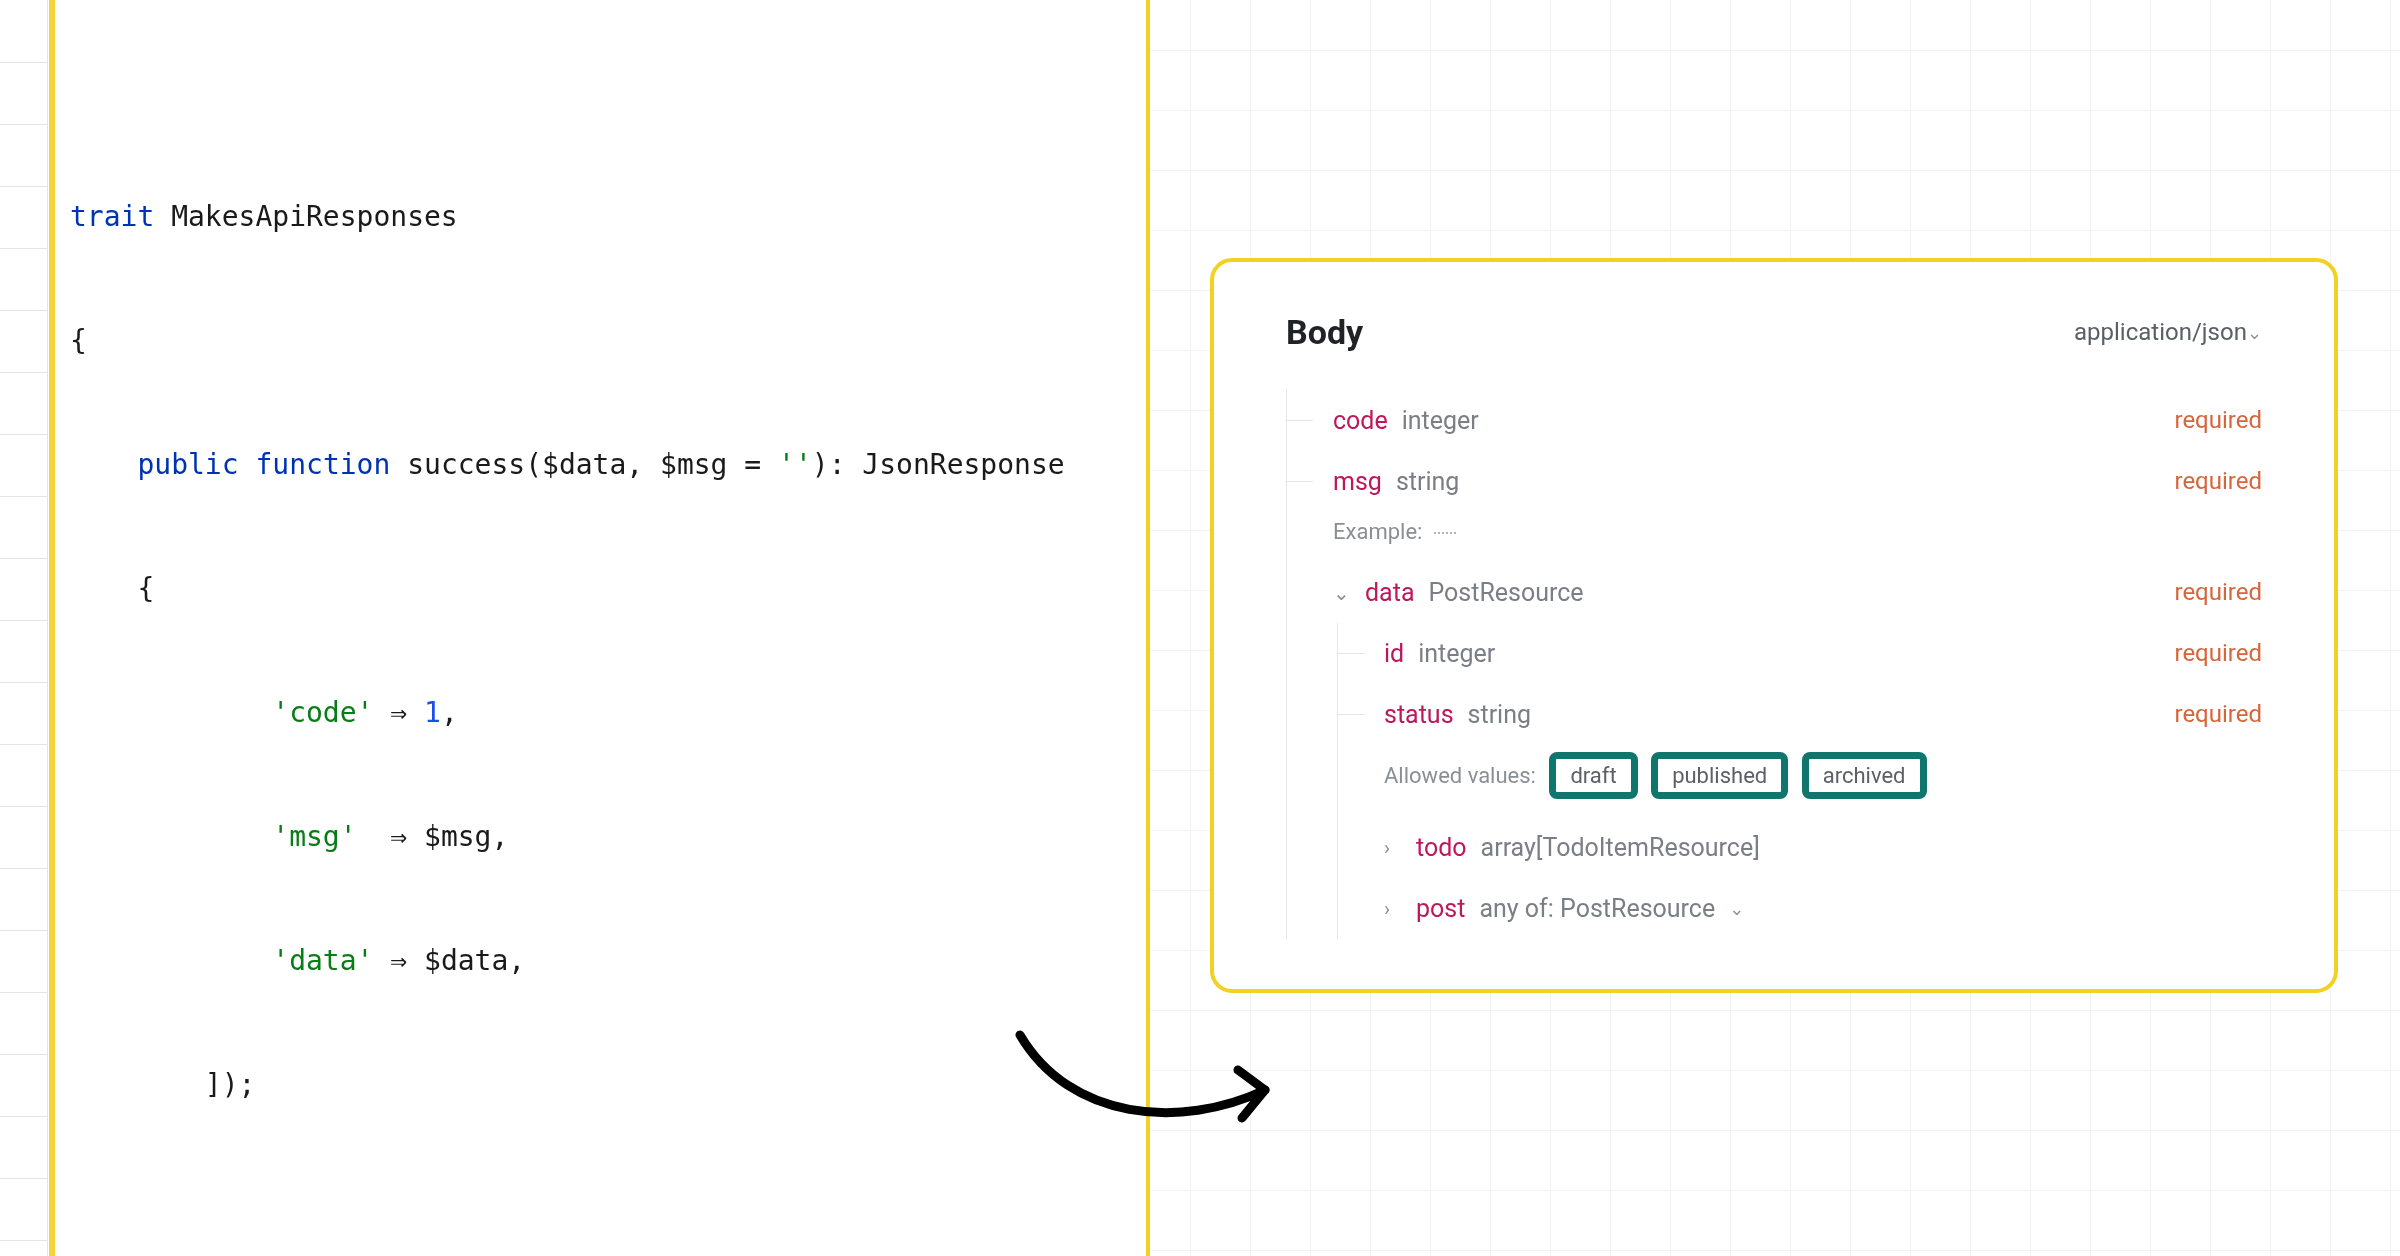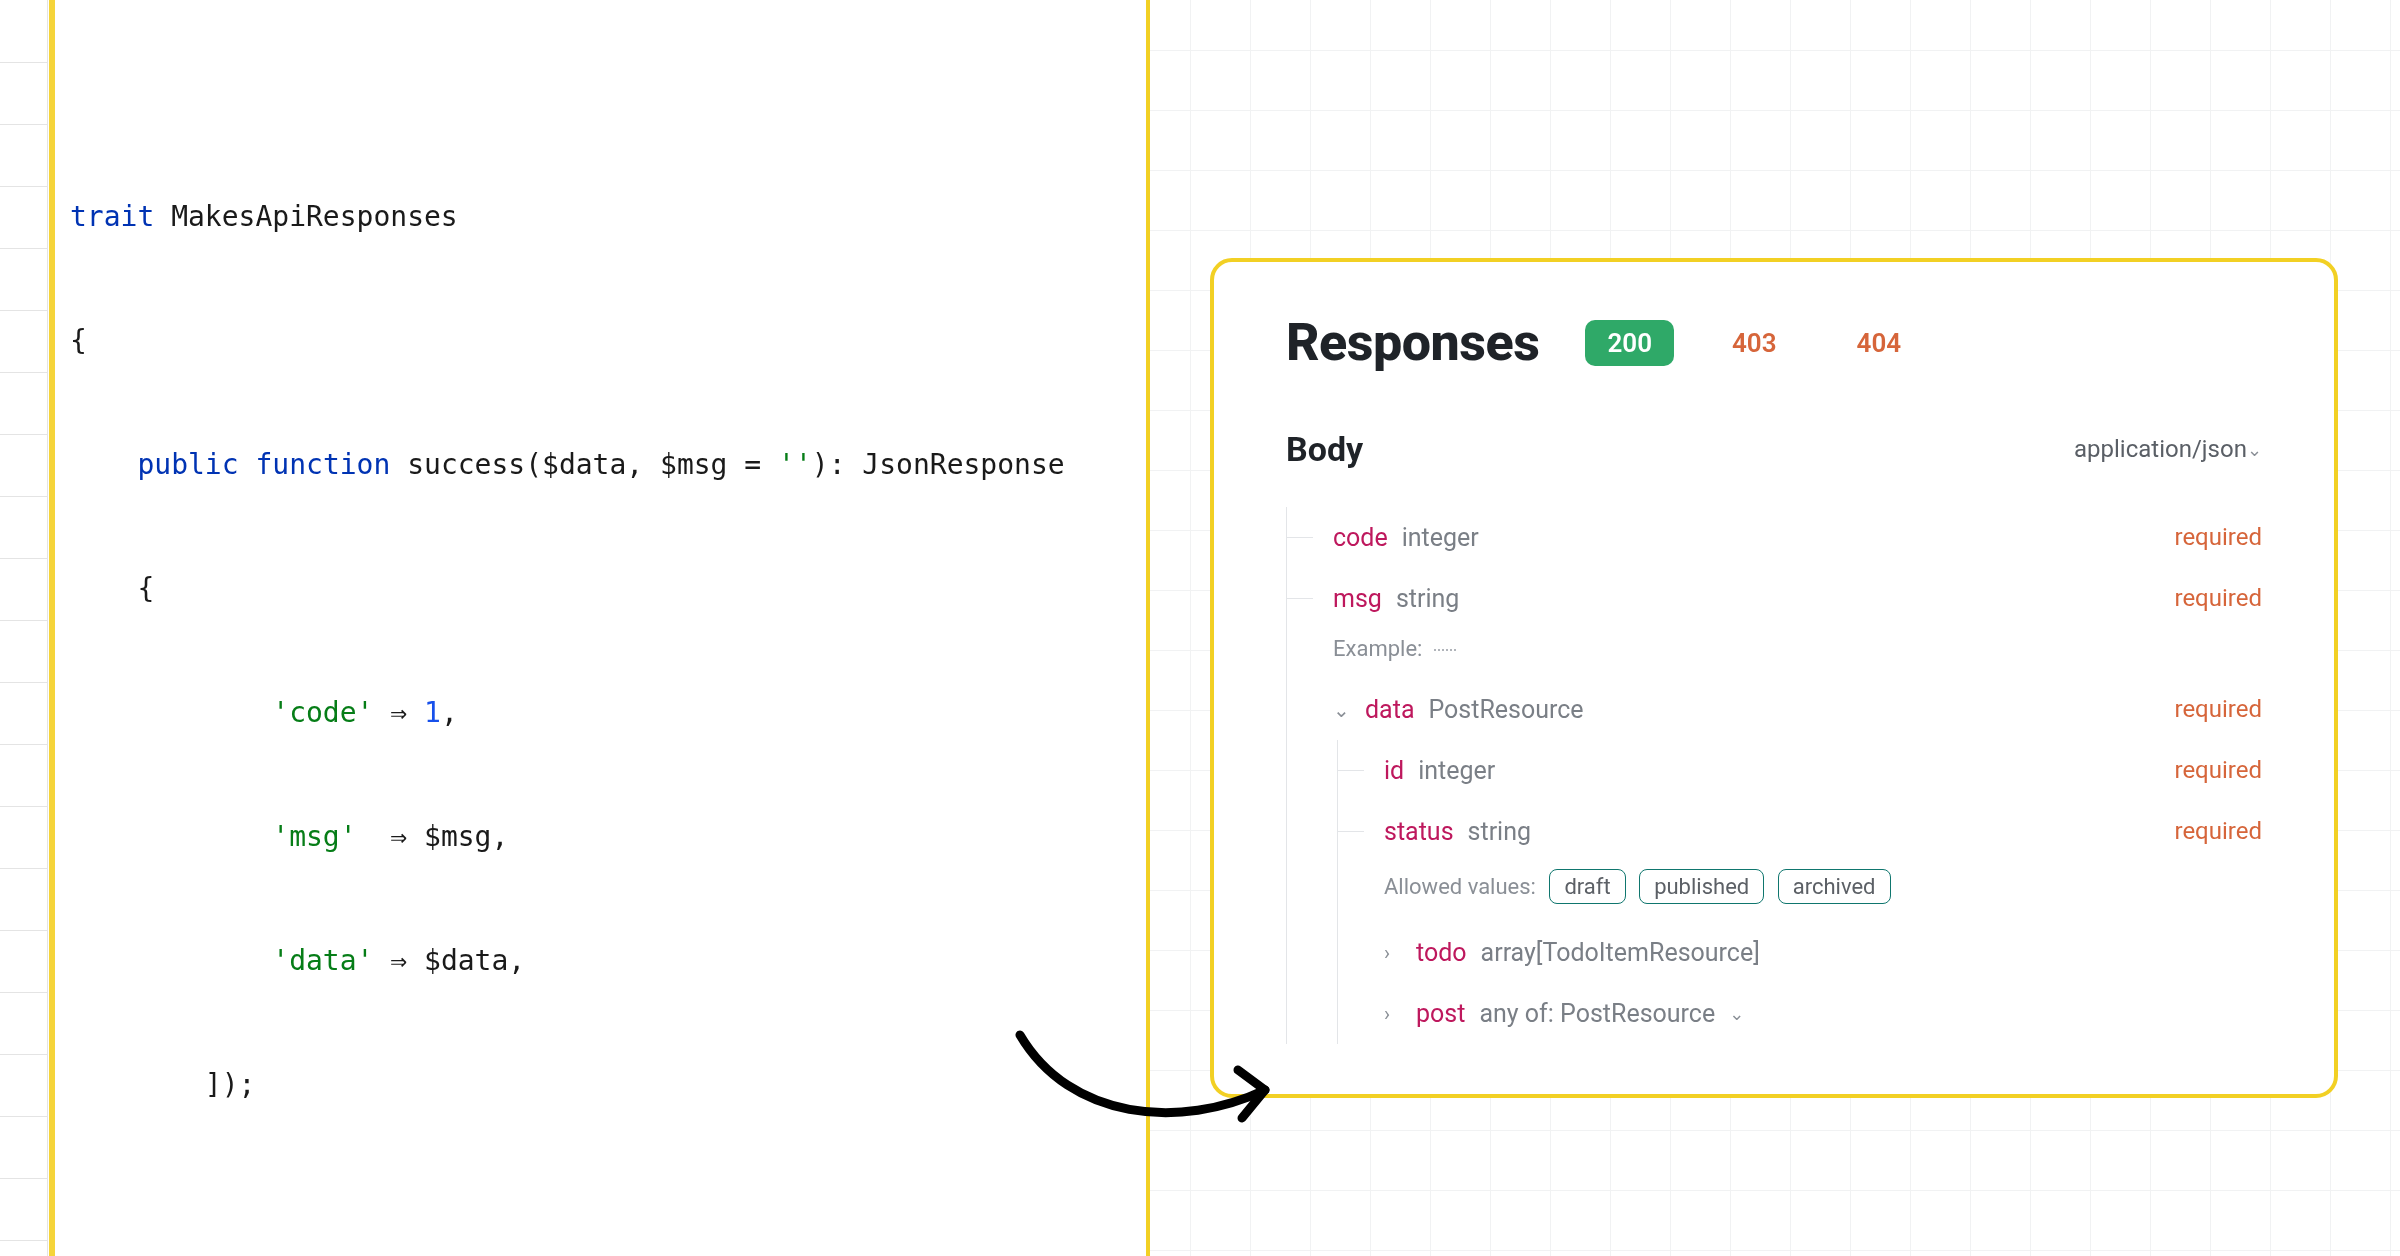--- a/index.html
+++ b/index.html
@@ -101,21 +101,21 @@
   }
   .row.noconn::before { display:none; }
   .left { display:flex; align-items:center; gap:14px; flex-wrap: nowrap; }
   .caret { color:#8a8f96; font-size:20px; width:18px; display:inline-block; }
   .propname { font-weight: 400; color:#be185d;text-align:right; }
   .proptype { color:#7a7f86; }
   .required { color:#d6653a; font-size: 24px; }
   .subline  { color:#8a8f96; font-size: 22px; padding: 0 0 18px 46px; margin-top: 7px; }
   .pill {
     display:inline-block; padding: 4px 14px; margin-left: 8px;
-    border: 1px solid #0f766e; border-radius: 8px;
+    border: 7px solid #0f766e; border-radius: 8px;
     color:#5c6066; font-size: 22px;
   }
   .dash-placeholder {
     display:inline-block; width:22px; border-bottom:2px dotted #b0b4ba; margin-left:6px;
     vertical-align: middle;
   }
   .nest-wrap {
     border-left: 1px solid #e3e5e8;
     margin-left: 50px;
   }
@@ -163,28 +163,20 @@
 
 
 
 
 
 
 
 </div>
 
 <div class="panel">
-  <div class="panel-header">
-    <div class="panel-title">Responses</div>
-    <div class="codes">
-      <div class="code-pill code-active">200</div>
-      <div class="code-pill code-other">403</div>
-      <div class="code-pill code-other">404</div>
-    </div>
-  </div>
 
   <div class="body-row">
     <div class="body-label">Body</div>
     <div class="ct-select">
       <span>application/json</span>
       <span class="chev">⌄</span>
     </div>
   </div>
 
   <div class="schema">

